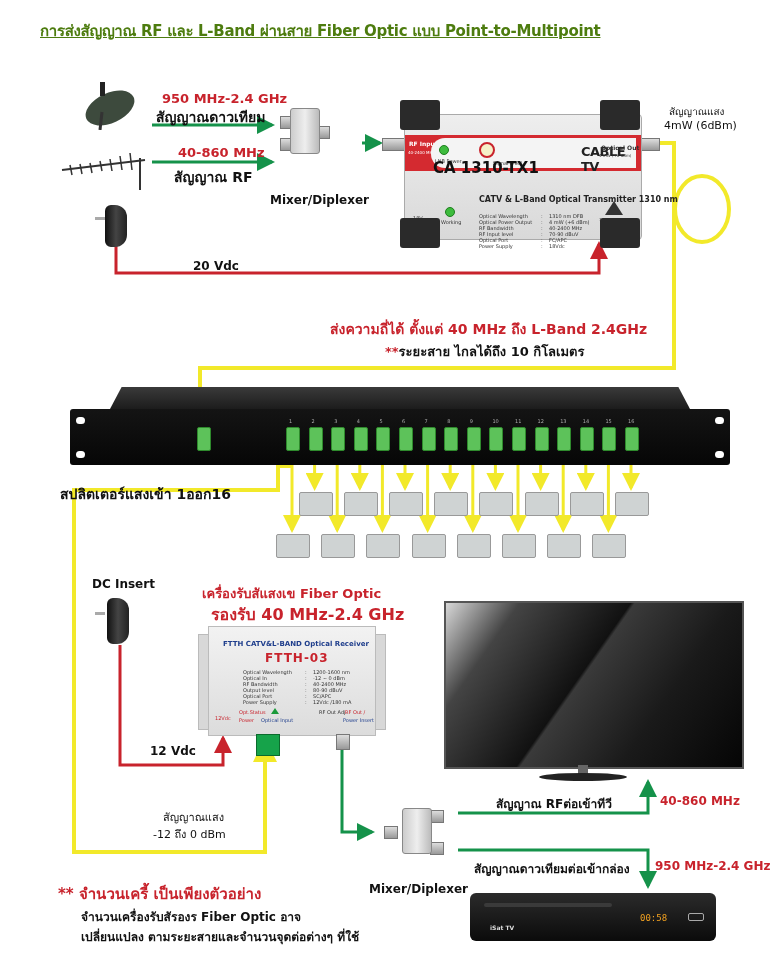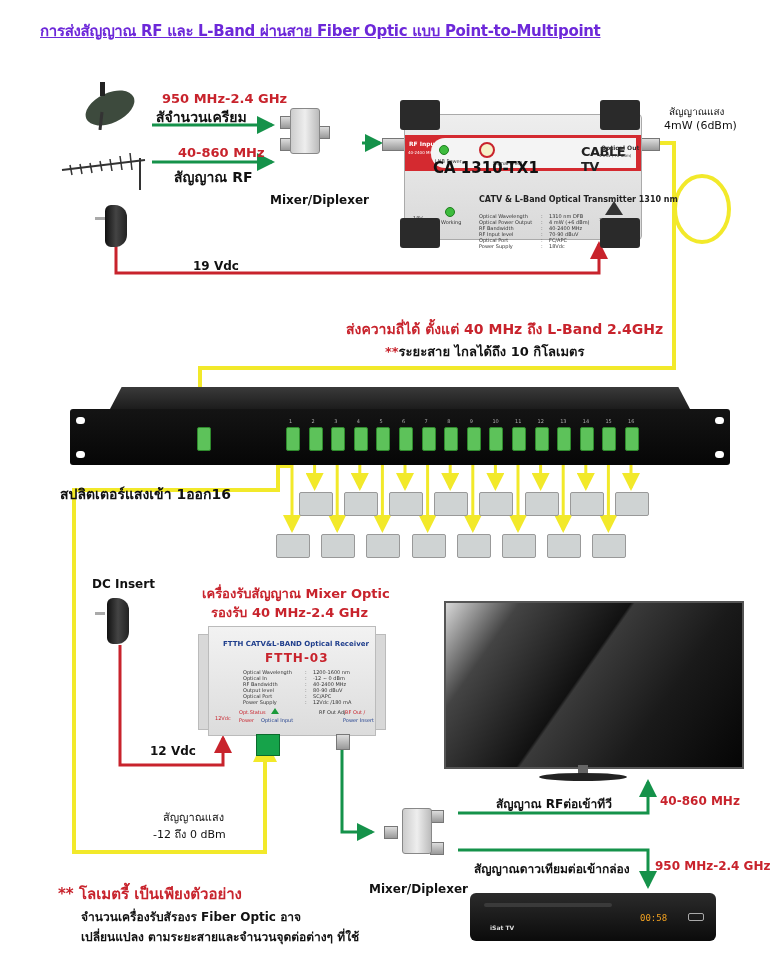--- a/index.html
+++ b/index.html
@@ -1,18 +1,18 @@
 <!DOCTYPE html>
 <html><head>
 <meta charset="utf-8">
 <style>
   html,body{margin:0;padding:0;background:#fff;}
   body{width:782px;height:975px;position:relative;overflow:hidden;font-family:"DejaVu Sans","Liberation Sans",sans-serif;}
   .abs{position:absolute;}
-  .title{left:40px;top:19px;font-size:15px;font-weight:bold;color:#6d28d9;text-decoration:underline;white-space:nowrap;letter-spacing:-0.3px;}
+  .title{left:40px;top:19px;font-size:15px;font-weight:bold;color:#4d7c0f;text-decoration:underline;white-space:nowrap;letter-spacing:-0.3px;}
   .red{color:#c8232c;font-weight:bold;}
   .blk{color:#111;font-weight:bold;}
   .lbl{font-size:13px;white-space:nowrap;}
   svg.lines{position:absolute;left:0;top:0;}
   .dev{position:absolute;}
   
   .tx{left:380px;top:100px;width:280px;height:150px;}
   .tx-body{position:absolute;left:24px;top:14px;width:236px;height:124px;background:linear-gradient(#eee,#d9d9d9);border:1px solid #aaa;border-radius:4px;}
   .tx-band{position:absolute;left:0;top:20px;width:236px;height:36px;background:#d42a30;}
   .tx-band-inner{position:absolute;left:26px;top:3px;width:205px;height:30px;background:#f4f4f4;border-radius:14px 0 0 14px;}
@@ -104,21 +104,21 @@
 </svg>
 
 <div class="dev" style="left:80px;top:80px;width:62px;height:50px;">
   <svg width="62" height="50">
       <ellipse cx="30" cy="28" rx="26" ry="15" fill="#3d4a3d" transform="rotate(-25 30 28)"></ellipse>
       <line x1="22" y1="32" x2="20" y2="50" stroke="#333" stroke-width="3"></line>
       <rect x="20" y="2" width="5" height="14" fill="#222"></rect>
     </svg>
 </div>
 <div class="abs lbl red" style="left:162px;top:91px;">950 MHz-2.4 GHz</div>
-<div class="abs lbl blk" style="left:156px;top:106px;font-size:14px;">สัจำนวนเครียม</div>
+<div class="abs lbl blk" style="left:156px;top:106px;font-size:14px;">สัญญาณดาวเทียม</div>
 
 <div class="dev" style="left:60px;top:148px;width:92px;height:42px;">
   <svg width="92" height="42">
       <line x1="2" y1="22" x2="85" y2="12" stroke="#333" stroke-width="2"></line>
       <g stroke="#333" stroke-width="1.5">
         <line x1="10" y1="17" x2="12" y2="27"></line>
         <line x1="20" y1="16" x2="22" y2="26"></line>
         <line x1="30" y1="15" x2="32" y2="25"></line>
         <line x1="40" y1="13" x2="42" y2="23"></line>
         <line x1="50" y1="11" x2="52" y2="23"></line>
@@ -128,21 +128,21 @@
       <line x1="80" y1="10" x2="80" y2="42" stroke="#333" stroke-width="2"></line>
     </svg>
 </div>
 <div class="abs lbl red" style="left:178px;top:145px;">40-860 MHz</div>
 <div class="abs lbl blk" style="left:174px;top:166px;font-size:14px;">สัญญาณ RF</div>
 
 <div class="dev" style="left:95px;top:205px;">
   <div class="prong" style="left:0;top:12px;"></div>
   <div class="adapter" style="left:10px;top:0;"></div>
 </div>
-<div class="abs lbl blk" style="left:193px;top:259px;font-size:12px;">19 Vdc</div>
+<div class="abs lbl blk" style="left:193px;top:259px;font-size:12px;">20 Vdc</div>
 
 <div class="diplex" style="left:278px;top:100px;">
   <div class="conn" style="left:2px;top:16px;"></div>
   <div class="conn" style="left:2px;top:38px;"></div>
   <div class="conn" style="left:38px;top:26px;"></div>
   <div class="diplex-body"></div>
 </div>
 <div class="abs lbl blk" style="left:270px;top:193px;font-size:12px;">Mixer/Diplexer</div>
 
 <div class="dev tx">
@@ -195,21 +195,21 @@
   </div>
   <div class="ear" style="left:20px;top:0;"></div>
   <div class="ear" style="left:220px;top:0;"></div>
   <div class="ear" style="left:20px;top:118px;"></div>
   <div class="ear" style="left:220px;top:118px;"></div>
 </div>
 
 <div class="abs lbl blk" style="left:669px;top:104px;font-size:10px;font-weight:normal;">สัญญาณแสง</div>
 <div class="abs lbl blk" style="left:664px;top:119px;font-size:11px;font-weight:normal;">4mW (6dBm)</div>
 
-<div class="abs lbl red" style="left:346px;top:318px;font-size:14px;">ส่งความถี่ได้ ตั้งแต่ 40 MHz ถึง L-Band 2.4GHz</div>
+<div class="abs lbl red" style="left:330px;top:318px;font-size:14px;">ส่งความถี่ได้ ตั้งแต่ 40 MHz ถึง L-Band 2.4GHz</div>
 <div class="abs lbl blk" style="left:385px;top:341px;font-size:13px;text-align:right;"><span style="color:#c8232c">**</span><span>ระยะสาย ไกลได้ถึง 10 กิโลเมตร</span></div>
 
 <div class="dev rack">
   <div class="rack-top"></div>
   <div class="rack-face" id="rack-face">
     <div class="hole" style="left:6px;top:8px;"></div>
     <div class="hole" style="left:6px;top:42px;"></div>
     <div class="hole" style="left:645px;top:8px;"></div>
     <div class="hole" style="left:645px;top:42px;"></div>
     <div class="port" style="left:127px;top:18px;"></div>
@@ -266,22 +266,22 @@
     <div class="mini-rx" style="left: 592.4px; top: 534px;"></div>
     <div class="mini-rx" style="left: 615px; top: 492px;"></div>
   </div>
 
 <div class="abs lbl blk" style="left:92px;top:577px;font-size:12px;">DC Insert</div>
 <div class="dev" style="left:95px;top:598px;">
   <div class="prong" style="left:0;top:14px;"></div>
   <div class="adapter" style="left:12px;top:0;height:46px;"></div>
 </div>
 
-<div class="abs lbl red" style="left:202px;top:583px;font-size:13px;">เครื่องรับสัญญาณ Mixer Optic</div>
-<div class="abs lbl red" style="left:211px;top:602px;font-size:13px;">รองรับ 40 MHz-2.4 GHz</div>
+<div class="abs lbl red" style="left:202px;top:583px;font-size:13px;">เครื่องรับสัแสงเข Fiber Optic</div>
+<div class="abs lbl red" style="left:211px;top:602px;font-size:16px;">รองรับ 40 MHz-2.4 GHz</div>
 
 <div class="dev rx">
   <div class="rx-wing" style="left:0;"></div>
   <div class="rx-wing" style="left:172px;"></div>
   <div class="rx-body">
     <div class="tiny" style="left:14px;top:14px;font-size:7px;font-weight:bold;color:#1f3e8c;">FTTH CATV&amp;L-BAND  Optical Receiver</div>
     <div class="tiny" style="left:56px;top:24px;font-size:12px;line-height:14px;font-weight:bold;color:#c8232c;letter-spacing:1px;">FTTH-03</div>
     <div style="position:absolute;left:34px;top:42px;" id="rx-specs">
         <div class="tiny" style="left: 0px; top: 0px;">Optical Wavelength</div>
         <div class="tiny" style="left: 62px; top: 0px;">:</div>
@@ -338,15 +338,15 @@
 <div class="abs lbl blk" style="left:474px;top:859px;font-size:12px;">สัญญาณดาวเทียมต่อเข้ากล่อง</div>
 <div class="abs lbl red" style="left:655px;top:859px;font-size:12px;">950 MHz-2.4 GHz</div>
 
 <div class="dev stb">
   <div style="position:absolute;left:14px;top:10px;width:128px;height:4px;background:#3a3a3a;border-radius:2px;"></div>
   <div class="tiny" style="left:20px;top:32px;color:#ddd;font-size:6px;font-weight:bold;">iSat TV</div>
   <div class="tiny" style="left:170px;top:20px;color:#f0a020;font-size:9px;line-height:10px;font-family:'DejaVu Sans Mono',monospace;">00:58</div>
   <div style="position:absolute;left:218px;top:20px;width:14px;height:6px;border:1px solid #aaa;border-radius:2px;"></div>
 </div>
 
-<div class="abs lbl red" style="left:58px;top:882px;font-size:15px;">** โลเมตรี้ เป็นเพียงตัวอย่าง</div>
+<div class="abs lbl red" style="left:58px;top:882px;font-size:15px;">** จำนวนเครี้ เป็นเพียงตัวอย่าง</div>
 <div class="abs lbl blk" style="left:81px;top:907px;font-size:12px;">จำนวนเครื่องรับสัรองร Fiber Optic อาจ</div>
 <div class="abs lbl blk" style="left:81px;top:927px;font-size:12px;">เปลี่ยนแปลง ตามระยะสายและจำนวนจุดต่อต่างๆ ที่ใช้</div>
 
 </body></html>

